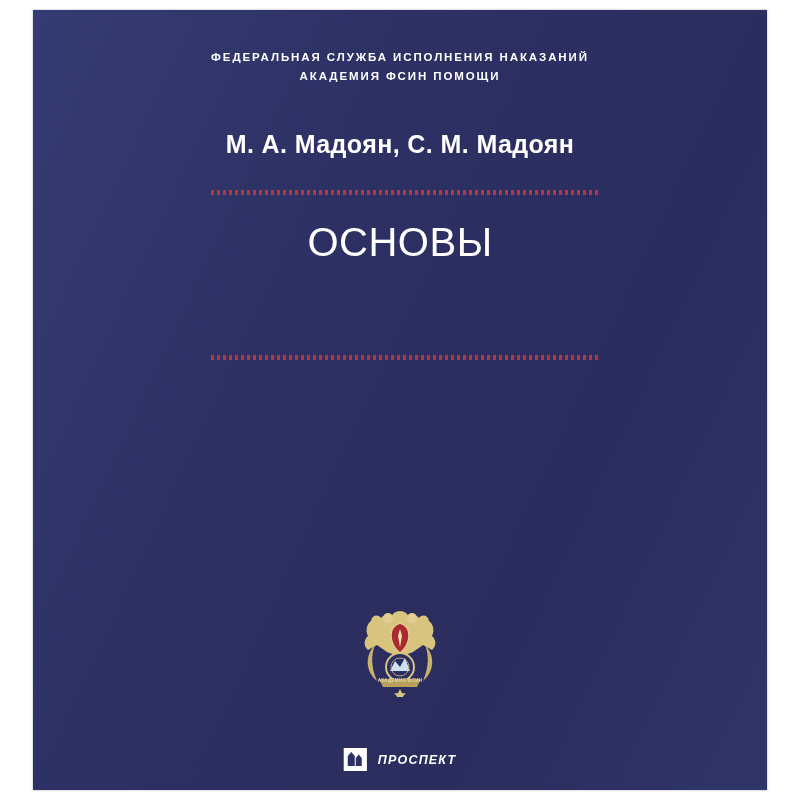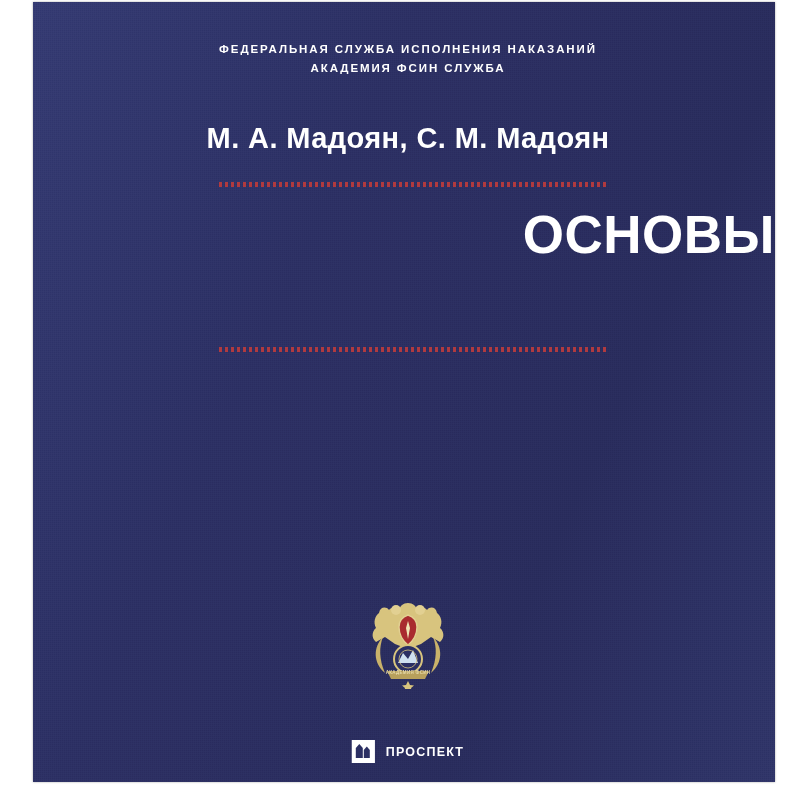--- a/index.html
+++ b/index.html
@@ -15,28 +15,27 @@
     position: relative;
     width: 800px;
     height: 800px;
     background: #ffffff;
     overflow: hidden;
   }
 
   .cover {
     position: absolute;
     left: 33px;
-    top: 2px;
+    top: 10px;
     width: 734px;
     height: 780px;
     background: #2b2f63;
     background-image: linear-gradient(115deg, #343a72 0%, #2b2f63 35%, #272b5c 70%, #2f3468 100%);
     box-shadow: 0 0 2px rgba(0,0,0,0.35);
     overflow: hidden;
-    padding-left: 8px;
   }
 
   
   .cover::after {
     content: "";
     position: absolute;
     inset: 0;
     background:
       repeating-linear-gradient(0deg, rgba(255,255,255,0.012) 0px, rgba(255,255,255,0.012) 1px, rgba(0,0,0,0.012) 1px, rgba(0,0,0,0.012) 2px),
       repeating-linear-gradient(90deg, rgba(255,255,255,0.010) 0px, rgba(255,255,255,0.010) 1px, rgba(0,0,0,0.010) 1px, rgba(0,0,0,0.010) 2px);
@@ -67,45 +66,45 @@
     white-space: nowrap;
   }
 
   .authors {
     position: absolute;
     top: 120px;
     left: 0;
     right: 0;
     text-align: center;
     color: #ffffff;
-    font-size: 29px;
+    font-size: 25px;
     font-weight: bold;
     letter-spacing: 0.4px;
   }
 
   .rule {
     position: absolute;
     left: 178px;
     width: 390px;
     height: 5px;
     background-image: repeating-linear-gradient(90deg, #b03a3f 0px, #b03a3f 3px, transparent 3px, transparent 6px);
   }
 
   .rule-top { top: 180px; }
   .rule-bottom { top: 345px; }
 
   .title {
     position: absolute;
     top: 205px;
     left: 0;
     right: 0;
-    text-align: right;
-    color: #ffffff;
-    font-size: 53px;
-    font-weight: bold;
+    text-align: center;
+    color: #ffffff;
+    font-size: 40px;
+    font-weight: normal;
     line-height: 55px;
     letter-spacing: 0.5px;
   }
 
   .subtitle {
     position: absolute;
     top: 372px;
     left: 0;
     right: 0;
     text-align: center;
@@ -137,20 +136,21 @@
   }
 
   .publisher-logo {
     position: absolute;
     top: 738px;
     left: 50%;
     transform: translateX(-50%);
     display: flex;
     align-items: center;
     gap: 11px;
+    font-style: italic;
   }
 
   .logo-mark {
     width: 23px;
     height: 23px;
     background: #ffffff;
     display: flex;
     align-items: center;
     justify-content: center;
   }
@@ -164,21 +164,21 @@
 </style>
 </head>
 <body>
 
 <div class="page">
   <div class="cover">
     <div class="inner">
 
       <div class="publisher-block">
         <div class="publisher-line">ФЕДЕРАЛЬНАЯ СЛУЖБА ИСПОЛНЕНИЯ НАКАЗАНИЙ</div>
-        <div class="publisher-line">АКАДЕМИЯ ФСИН СЛУЖБА</div>
+        <div class="publisher-line">АКАДЕМИЯ ФСИН ПОМОЩИ</div>
       </div>
 
       <div class="authors">М. А. Мадоян, С. М. Мадоян</div>
 
       <div class="rule rule-top"></div>
 
       <div class="title">
         <div>ОСНОВЫ</div>
       </div>
 

